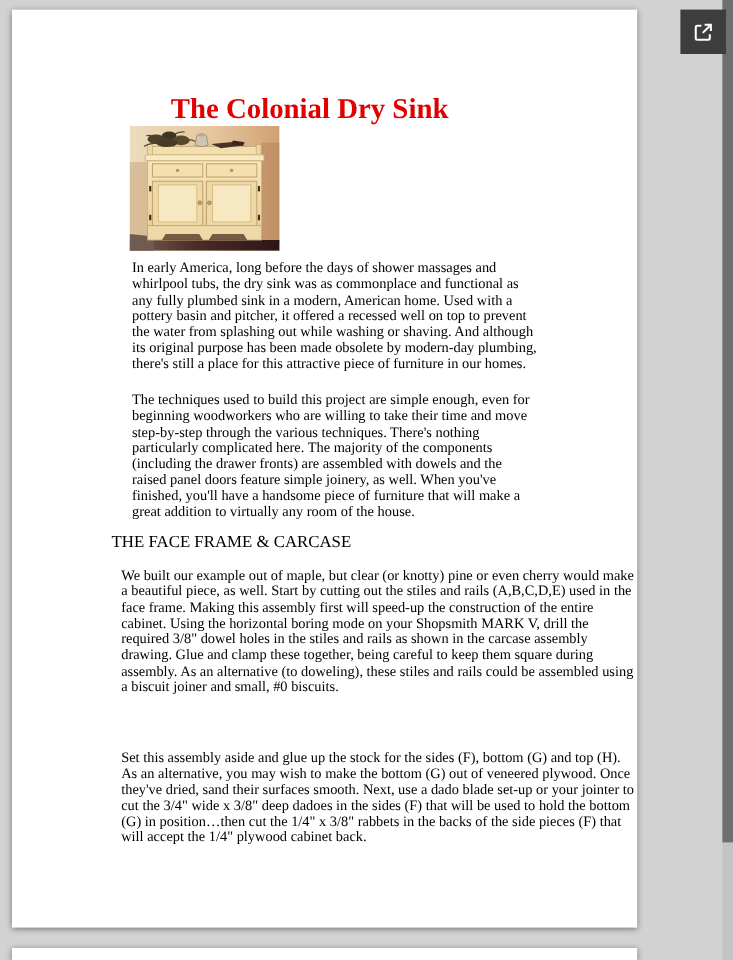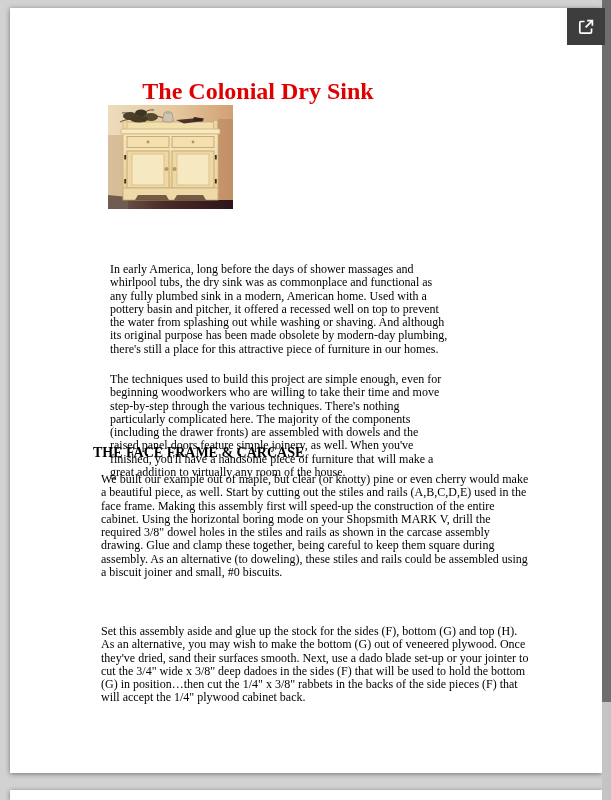--- a/index.html
+++ b/index.html
@@ -6,21 +6,21 @@
   body {
     width: 611px; height: 800px;
     background: #d2d2d2;
     position: relative;
     overflow: hidden;
     font-family: "Liberation Serif", "DejaVu Serif", serif;
   }
   .page {
     position: absolute;
     left: 10px;
-    width: 592px;
+    width: 521px;
     background: #ffffff;
     box-shadow: 0 1px 5px rgba(0,0,0,0.45);
   }
   .page-1 { top: 8px; height: 765px; }
   .page-2 { top: 790px; height: 10px; }
 
   .article-title {
     position: absolute;
     left: 83px; top: 70px;
     width: 330px;
@@ -39,34 +39,34 @@
   .photo-frame svg { display: block; }
 
   .para {
     position: absolute;
     margin: 0;
     font-size: 12px;
     line-height: 13.3px;
     color: #000;
     white-space: pre;
   }
-  .para.indent { left: 100px; margin-top: 46px; }
+  .para.indent { left: 100px; }
   .para.full   { left: 91px;  }
   .para-1 { top: 209px; }
   .para-2 { top: 319px; font-family: Liberation Serif, serif; }
   .para-3 { top: 465px; }
   .para-4 { top: 585px; margin-top: 32px; }
 
   .section-heading {
     position: absolute;
     left: 83px; top: 437px;
     margin: 0;
     font-size: 14px;
     line-height: 15px;
-    font-weight: bold;
+    font-weight: normal;
     color: #000;
     white-space: pre;
   }
 
   .open-btn {
     position: absolute;
     top: 8px; right: 6px;
     width: 38px; height: 37px;
     background: #3d3d3d;
     border: none;

